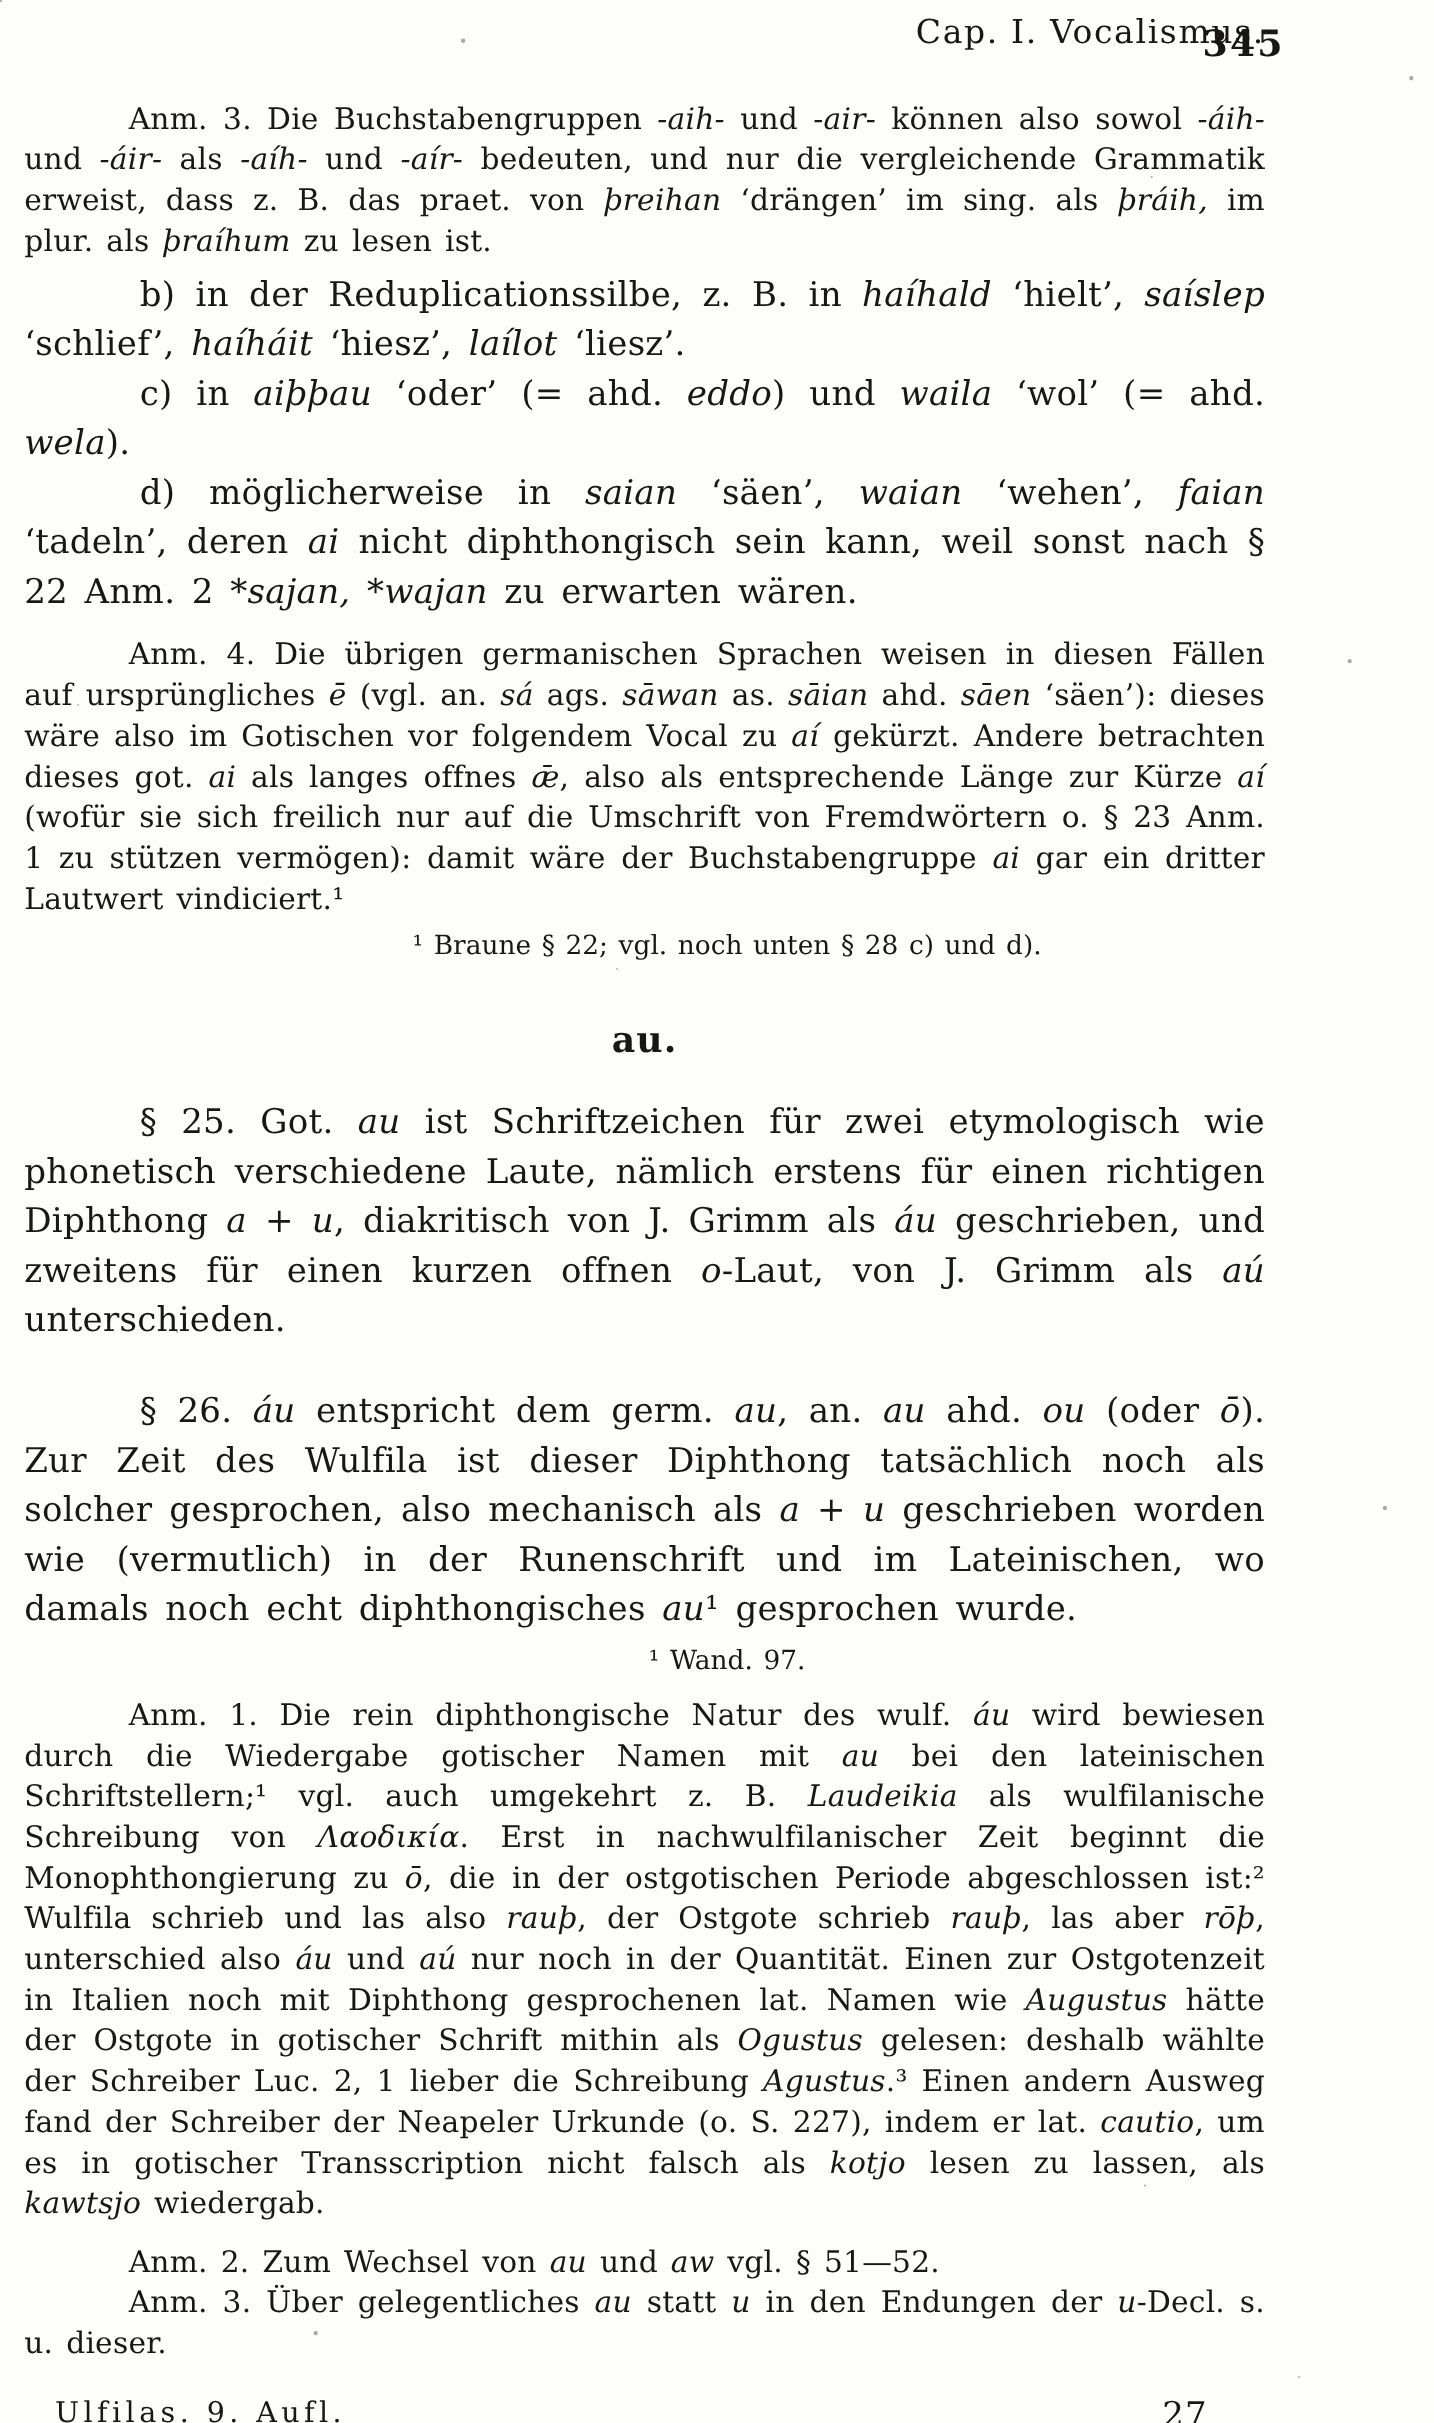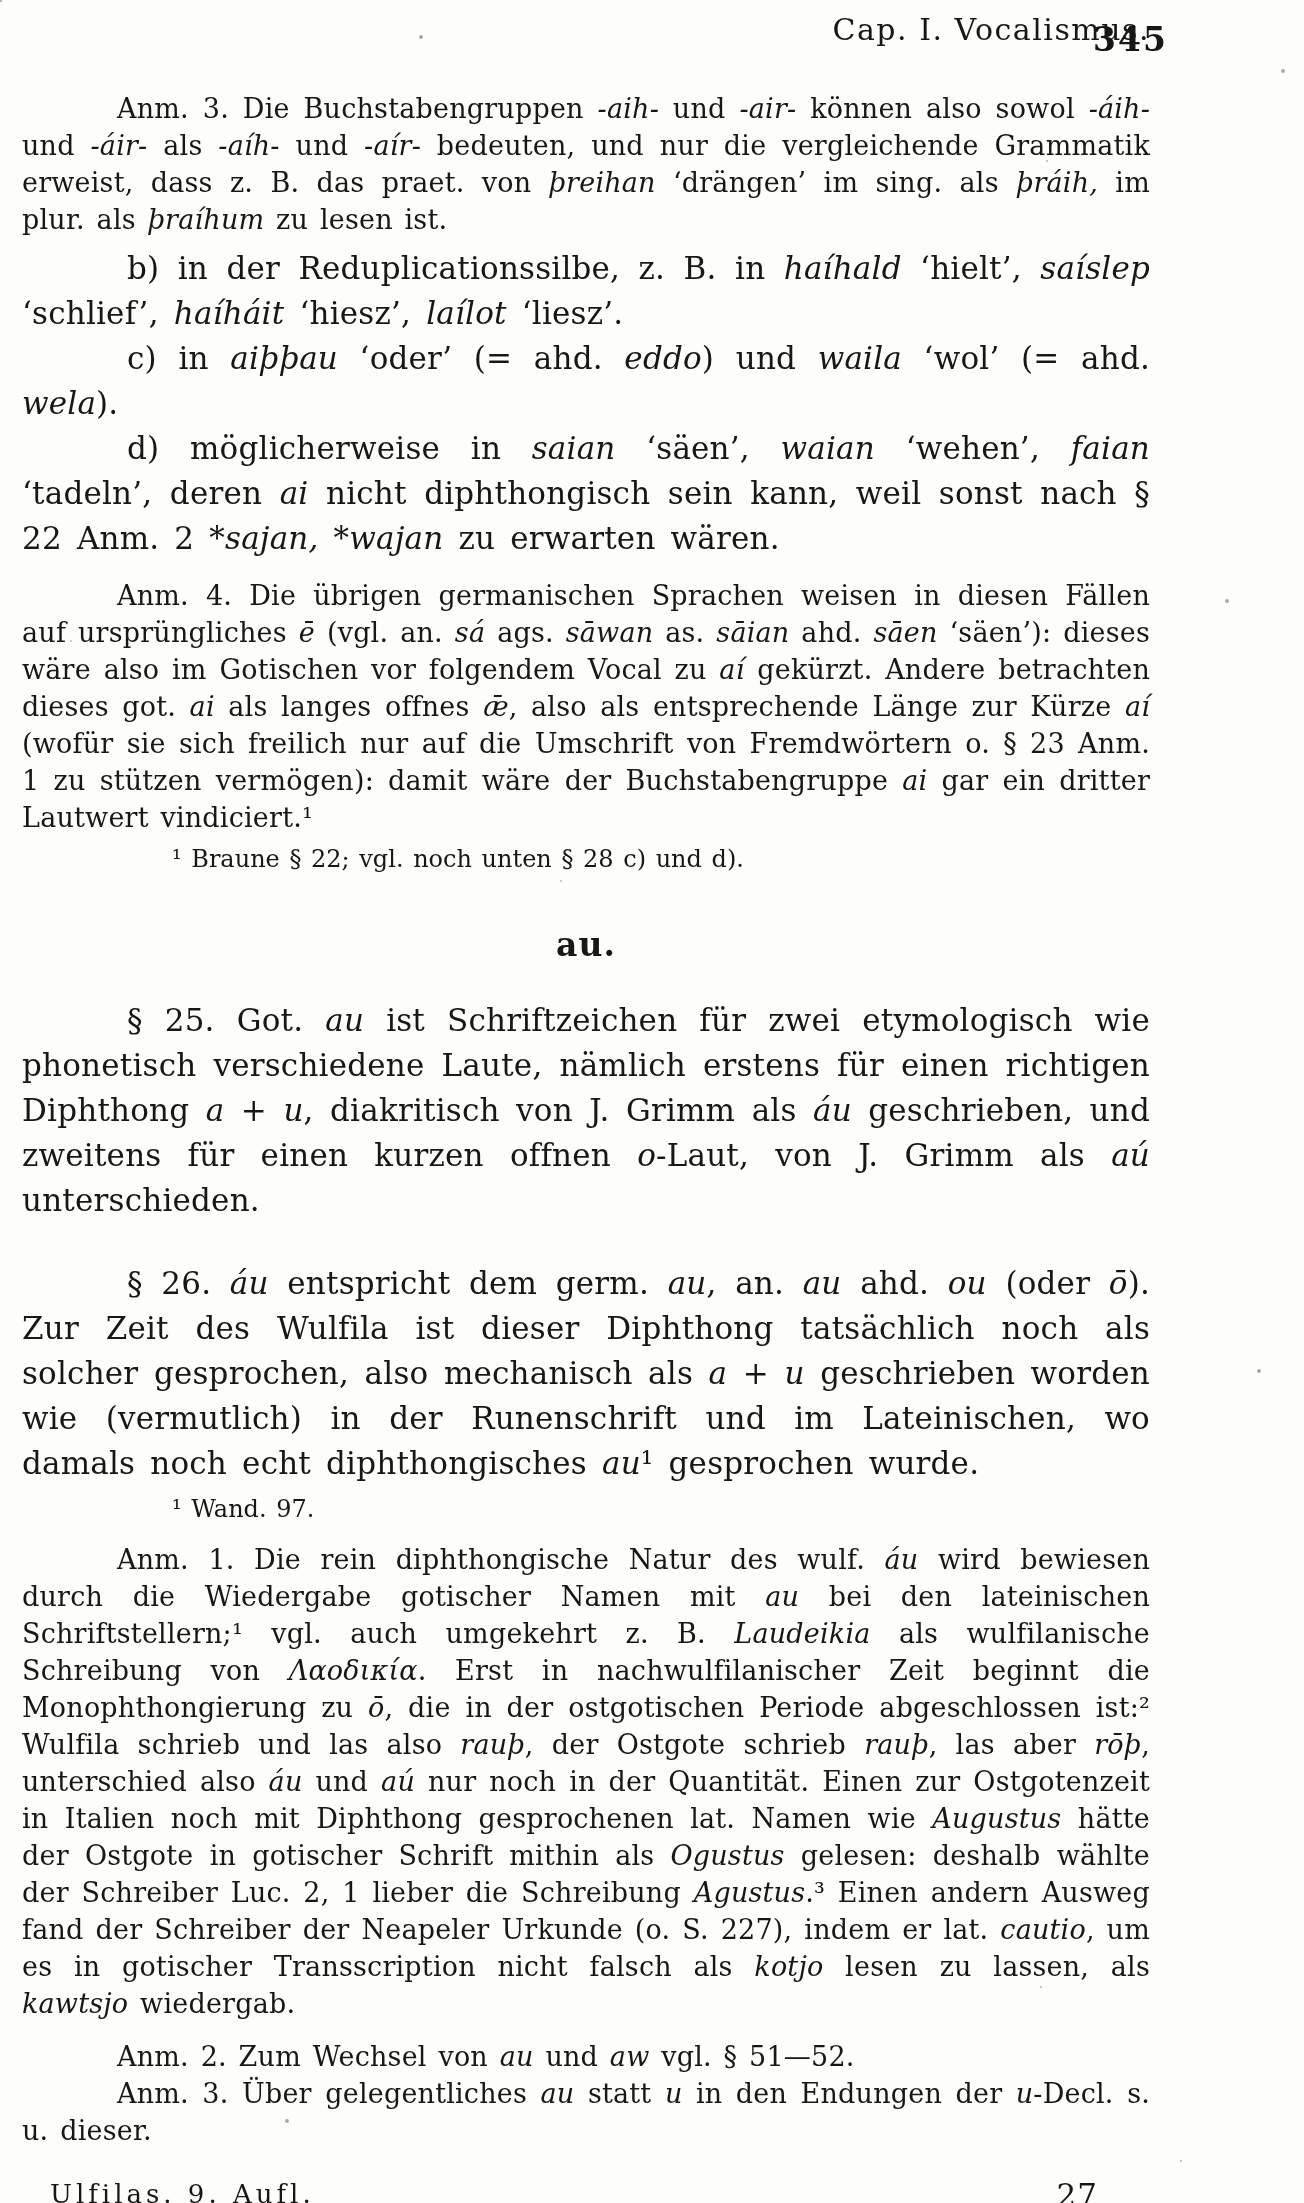--- a/index.html
+++ b/index.html
@@ -9,21 +9,21 @@
     font-family:"DejaVu Serif","Liberation Serif",serif;
     -webkit-font-smoothing:antialiased;
   }
   .content { position:absolute; left:22px; top:0; width:1128px; }
   .pagehead { position:relative; padding-top:12px; height:52px; margin-bottom:26px; }
   .head-title { display:block; text-align:right; padding-left:78px; font-size:30px; letter-spacing:1.5px; }
   .head-pagenum { position:absolute; top:20px; right:-18px; font-size:33px; font-weight:bold; letter-spacing:2px; }
   p { margin:0; text-align:justify; }
   .t-main { font-size:31px; line-height:45px; text-indent:105px; letter-spacing:.2px; word-spacing:5px; }
   .t-anm  { font-size:27px; line-height:37px; text-indent:95px;  letter-spacing:.2px; word-spacing:3px; }
-  .t-fn   { font-size:24px; line-height:31px; text-indent:150px; text-align:left; word-spacing:2px; }
+  .t-fn   { font-size:24px; line-height:31px; text-indent:150px; text-align:center; word-spacing:2px; }
   .it { font-style:italic; }
   .mt8  { margin-top:8px; }
   .mt6  { margin-top:16px; }
   .mt10 { margin-top:10px; }
   .mt16 { margin-top:16px; }
   .mt38 { margin-top:38px; }
   h2.au { text-align:center; font-size:33px; font-weight:bold; margin:50px 0 34px 0; letter-spacing:1px; }
   .pagefoot { position:relative; margin-top:30px; height:40px; font-size:26px; }
   .foot-edition { letter-spacing:4px; padding-left:28px; }
   .foot-num { position:absolute; right:52px; top:-2px; font-size:31px; letter-spacing:1px; }

